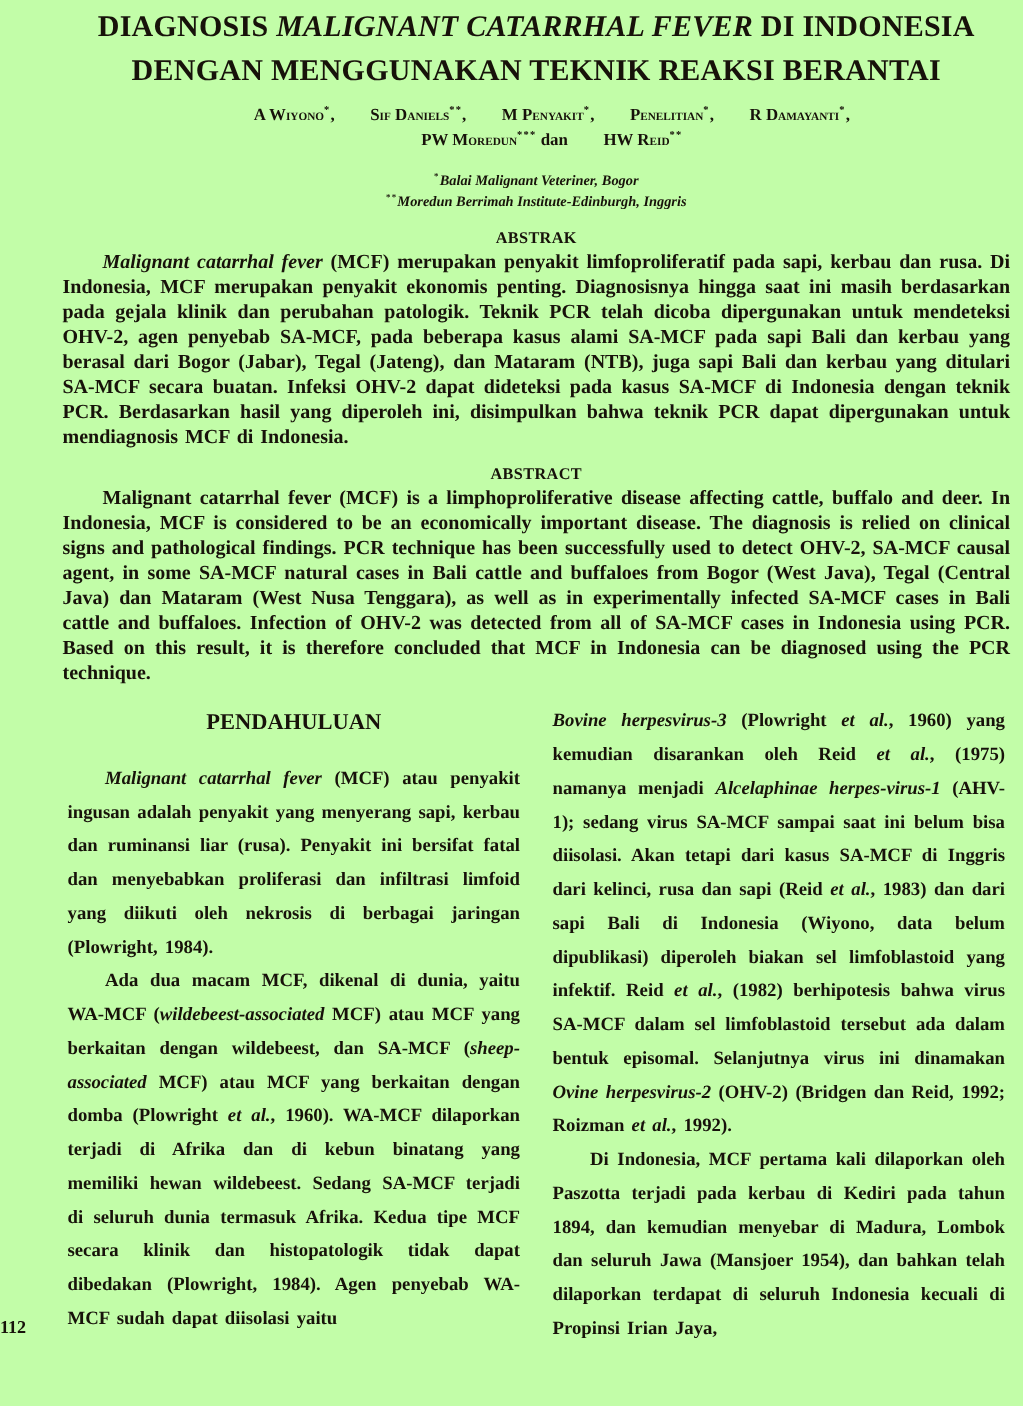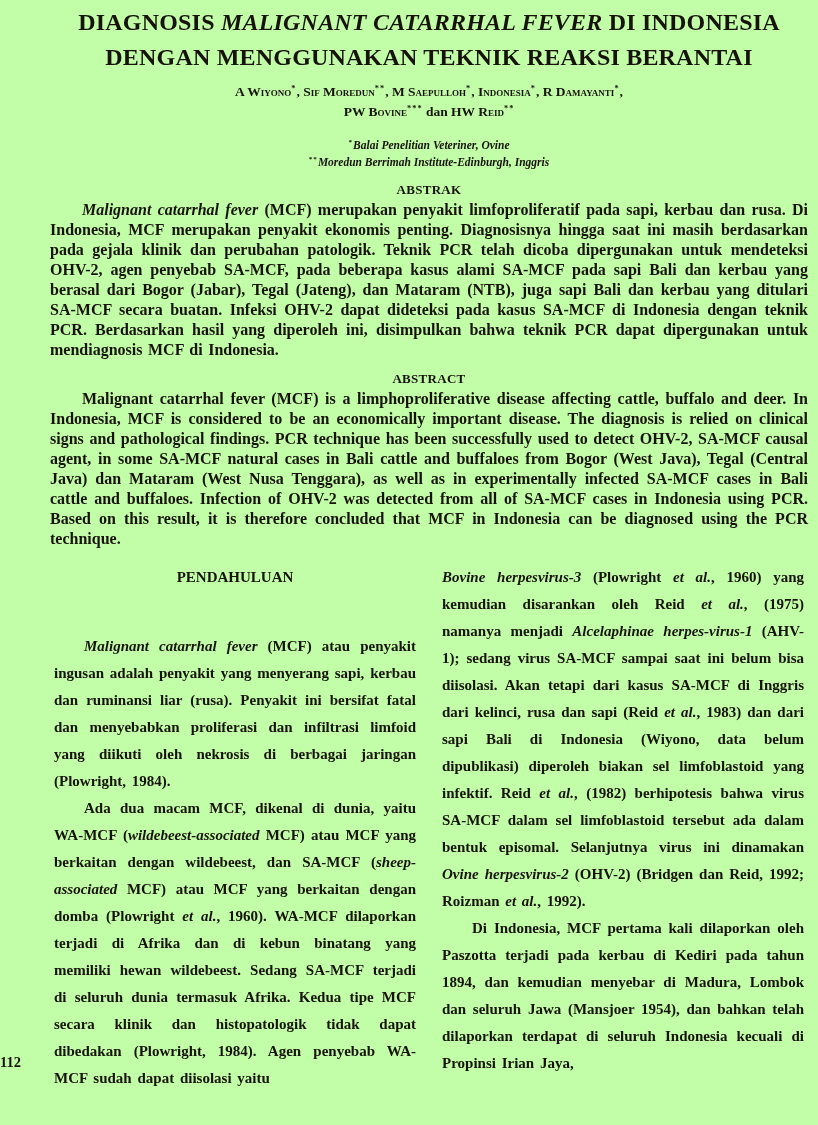--- a/index.html
+++ b/index.html
@@ -6,21 +6,21 @@
   body {
     width: 818px; height: 1125px;
     background: #c2fda8;
     overflow: hidden;
     font-family: "Liberation Serif", serif;
     color: #17120a;
   }
   .sheet { position: relative; width: 818px; height: 1125px; overflow: hidden; padding-left: 20px; }
 
   .it { font-style: italic; }
-  .sc { font-variant: small-caps; }
+  .sc { font-variant: small-caps; margin-left: 25px; }
   sup { font-size: 0.62em; line-height: 0; vertical-align: super; letter-spacing: 1px; }
 
   .title-block {
     padding-top: 5px;
     text-align: center;
     font-weight: 700;
     font-size: 24px;
     line-height: 35px;
     letter-spacing: 0.2px;
     margin: 0 38px;
@@ -66,23 +66,23 @@
   .col {
     flex: 1;
     min-width: 0;
     text-align: justify;
     font-weight: 700;
     font-size: 15px;
     line-height: 27px;
     word-spacing: 2px;
   }
   .col-heading {
-    margin: 0 0 42px;
+    margin: 0 0 19px;
     text-align: center;
-    font-size: 15px;
+    font-size: 18px;
     font-weight: 700;
   }
   .col-para { margin: 0; text-indent: 30px; }
   .col-para.noindent { text-indent: 0; }
 
   .page-number {
     position: absolute;
     left: 0; right: 0;
     bottom: 54px;
     text-align: left;
@@ -94,26 +94,26 @@
 <body>
 
 <div class="sheet">
 
   <header class="title-block">
     <div class="title-line"><span>DIAGNOSIS </span><span class="it">MALIGNANT CATARRHAL FEVER</span><span> DI INDONESIA</span></div>
     <div class="title-line"><span>DENGAN MENGGUNAKAN TEKNIK REAKSI BERANTAI</span></div>
   </header>
 
   <div class="authors">
-    <div class="authors-line"><span class="sc">A Wiyono</span><sup>*</sup><span>, </span><span class="sc">Sif Moredun</span><sup>**</sup><span>, </span><span class="sc">M Saepulloh</span><sup>*</sup><span>, </span><span class="sc">Indonesia</span><sup>*</sup><span>, </span><span class="sc">R Damayanti</span><sup>*</sup><span>,</span></div>
-    <div class="authors-line"><span class="sc">PW Bovine</span><sup>***</sup><span> dan </span><span class="sc">HW Reid</span><sup>**</sup></div>
+    <div class="authors-line"><span class="sc">A Wiyono</span><sup>*</sup><span>, </span><span class="sc">Sif Daniels</span><sup>**</sup><span>, </span><span class="sc">M Penyakit</span><sup>*</sup><span>, </span><span class="sc">Penelitian</span><sup>*</sup><span>, </span><span class="sc">R Damayanti</span><sup>*</sup><span>,</span></div>
+    <div class="authors-line"><span class="sc">PW Moredun</span><sup>***</sup><span> dan </span><span class="sc">HW Reid</span><sup>**</sup></div>
   </div>
 
   <div class="affils">
-    <div class="affil-line"><sup>*</sup><span class="it">Balai Penelitian Veteriner, Ovine</span></div>
+    <div class="affil-line"><sup>*</sup><span class="it">Balai Malignant Veteriner, Bogor</span></div>
     <div class="affil-line"><sup>**</sup><span class="it">Moredun Berrimah Institute-Edinburgh, Inggris</span></div>
   </div>
 
   <section>
     <h2 class="sec-heading">ABSTRAK</h2>
     <p class="abstract-para"><span class="it">Malignant catarrhal fever</span><span> (MCF) merupakan penyakit limfoproliferatif pada sapi, kerbau dan rusa. Di Indonesia, MCF merupakan penyakit ekonomis penting. Diagnosisnya hingga saat ini masih berdasarkan pada gejala klinik dan perubahan patologik. Teknik PCR telah dicoba dipergunakan untuk mendeteksi OHV-2, agen penyebab SA-MCF, pada beberapa kasus alami SA-MCF pada sapi Bali dan kerbau yang berasal dari Bogor (Jabar), Tegal (Jateng), dan Mataram (NTB), juga sapi Bali dan kerbau yang ditulari SA-MCF secara buatan. Infeksi OHV-2 dapat dideteksi pada kasus SA-MCF di Indonesia dengan teknik PCR. Berdasarkan hasil yang diperoleh ini, disimpulkan bahwa teknik PCR dapat dipergunakan untuk mendiagnosis MCF di Indonesia.</span></p>
   </section>
 
   <section>
     <h2 class="sec-heading">ABSTRACT</h2>

